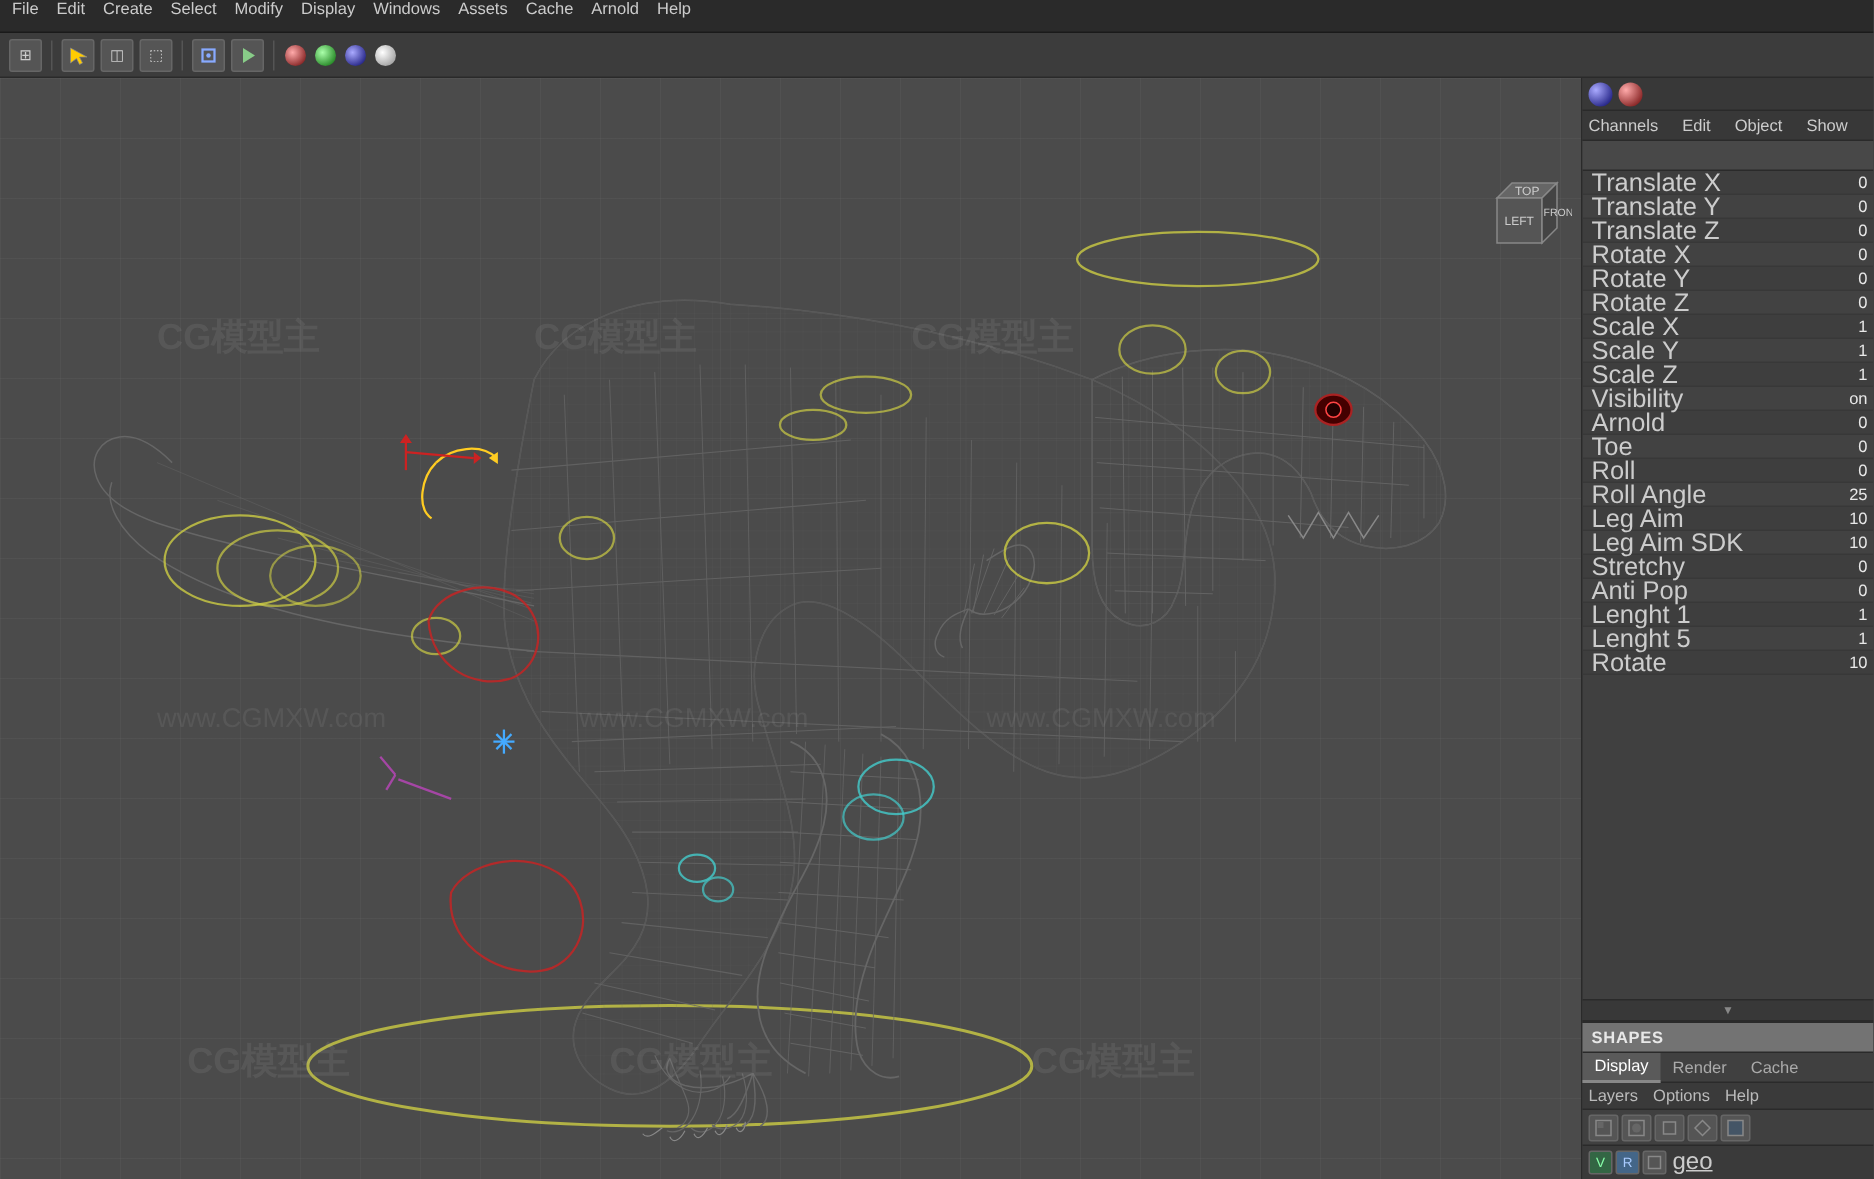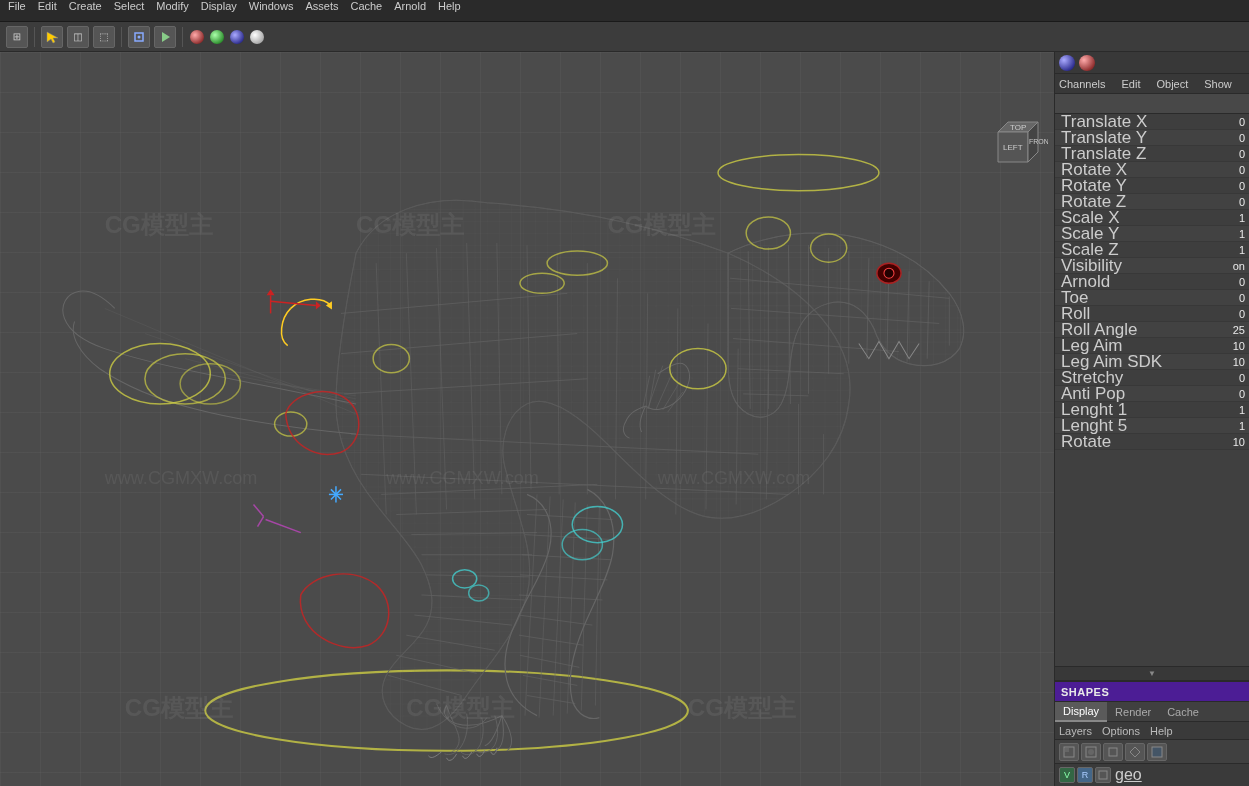--- a/index.html
+++ b/index.html
@@ -220,21 +220,21 @@
       font-size: 8px;
       border-top: 1px solid #2a2a2a;
     }
 
     
     #shapes-section {
       border-top: 2px solid #2a2a2a;
     }
     #shapes-header {
       height: 20px;
-      background: #4c1d95;
+      background: #737373;
       display: flex;
       align-items: center;
       padding: 0 6px;
       border-bottom: 1px solid #2a2a2a;
     }
     #shapes-header span {
       color: #e8e8e8;
       font-size: 11px;
       font-weight: bold;
       letter-spacing: 0.5px;

